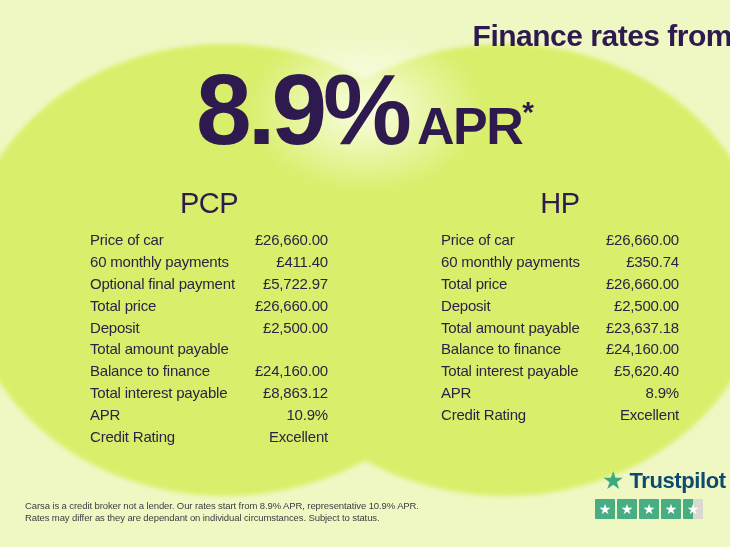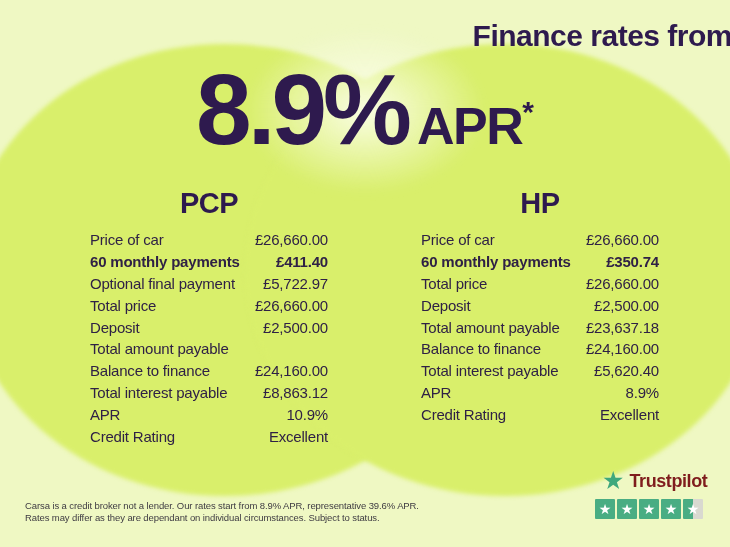--- a/index.html
+++ b/index.html
@@ -26,41 +26,41 @@
   }
   .rate-row{
     position:absolute;top:59px;left:0;width:100%;
     display:flex;justify-content:center;align-items:baseline;
   }
   .rate{font-size:100px;font-weight:700;letter-spacing:-4px;line-height:1;}
   .apr{font-size:52px;font-weight:700;letter-spacing:-1.5px;margin-left:9px;line-height:1;text-align:right;}
   .ast{font-size:30px;position:relative;top:-22px;letter-spacing:0;}
   .finance-table{position:absolute;top:188px;width:238px;color:#2f2145;}
   .finance-table.pcp{left:90px;}
-  .finance-table.hp{left:421px;}
+  .finance-table.hp{left:441px;}
   .table-name{
-    text-align:center;font-size:29px;font-weight:700;color:#2e1a4e;
+    text-align:center;font-size:29px;font-weight:400;color:#2e1a4e;
     margin:0 0 11px 0;line-height:1.05;letter-spacing:-0.5px;
   }
   .rows .row{
     display:flex;justify-content:space-between;align-items:baseline;
     font-size:15px;line-height:21.8px;letter-spacing:-0.2px;white-space:nowrap;
   }
-  .rows .row.bold{font-weight:700;}
+  .rows .row.bold{font-weight:400;}
   .disclaimer{
     position:absolute;left:25px;top:500px;width:400px;
     font-size:9.5px;line-height:12px;color:#3e3b42;letter-spacing:-0.1px;
   }
   .trustpilot{position:absolute;left:595px;top:468px;}
   .tp-logo{display:flex;align-items:center;gap:5px;margin-left:7px;height:26px;}
   .tp-star-glyph{
     font-family:"DejaVu Sans",sans-serif;color:#3fa87c;
     font-size:25px;line-height:24px;
   }
-  .tp-name{font-size:18px;font-weight:700;color:#7f1d1d;letter-spacing:-0.4px;}
+  .tp-name{font-size:22px;font-weight:700;color:#0c4a6e;letter-spacing:-0.4px;}
   .tp-stars{display:flex;gap:2px;margin-top:5px;}
   .tp-box{
     width:20px;height:20px;background:#49ad83;
     display:flex;align-items:center;justify-content:center;border-radius:1px;
   }
   .tp-box.half{background:linear-gradient(90deg,#49ad83 50%,#d9d9d0 50%);}
   .tp-box .wstar{
     color:#ffffff;font-size:14px;line-height:20px;
     font-family:"DejaVu Sans",sans-serif;
   }
@@ -162,21 +162,21 @@
           <span>8.9%</span>
         </div>
         <div class="row">
           <span>Credit Rating</span>
           <span>Excellent</span>
         </div>
       </div>
   </div>
 
   <div class="disclaimer">
-    <div>Carsa is a credit broker not a lender. Our rates start from 8.9% APR, representative 39.6% APR.</div>
+    <div>Carsa is a credit broker not a lender. Our rates start from 8.9% APR, representative 10.9% APR.</div>
     <div>Rates may differ as they are dependant on individual circumstances. Subject to status.</div>
   </div>
 
   <div class="trustpilot">
     <div class="tp-logo">
       <span class="tp-star-glyph">★</span>
       <span class="tp-name">Trustpilot</span>
     </div>
     <div class="tp-stars">
         <div class="tp-box">

